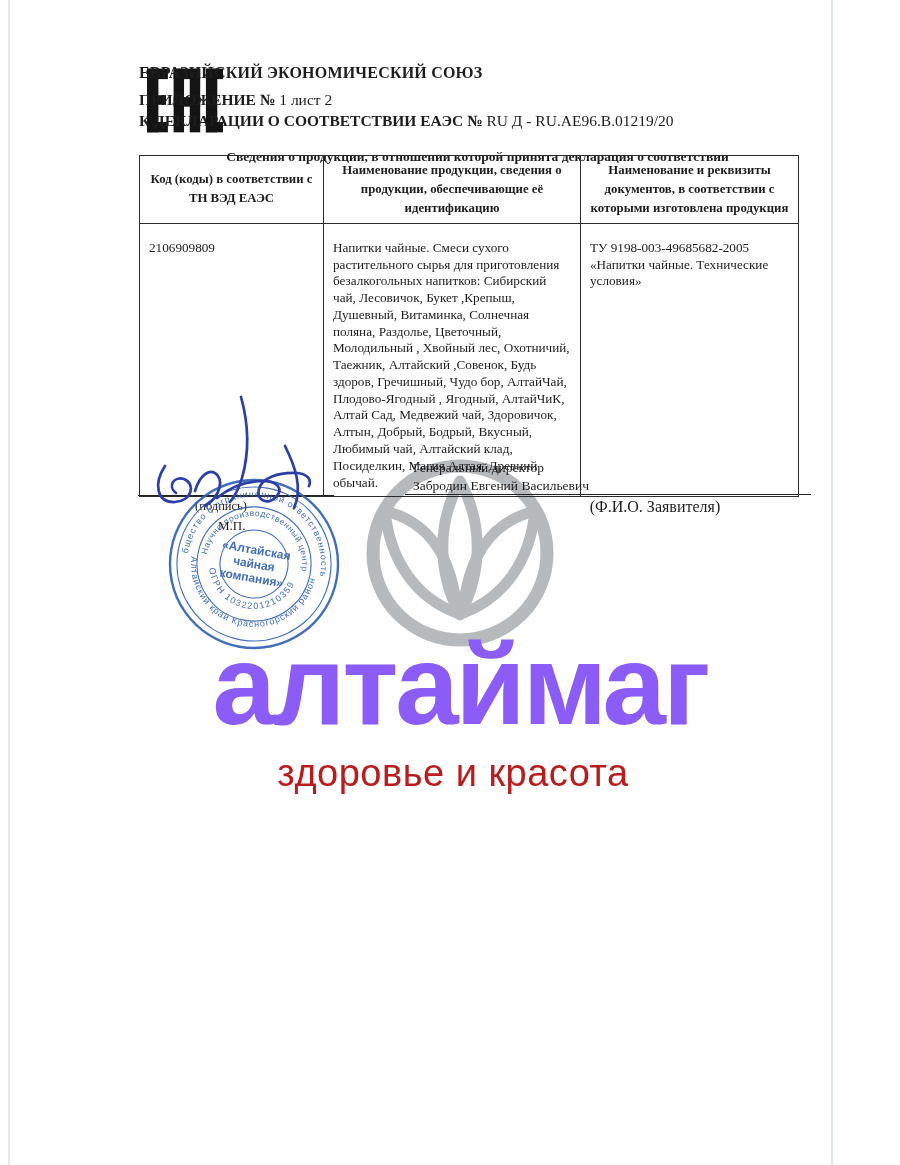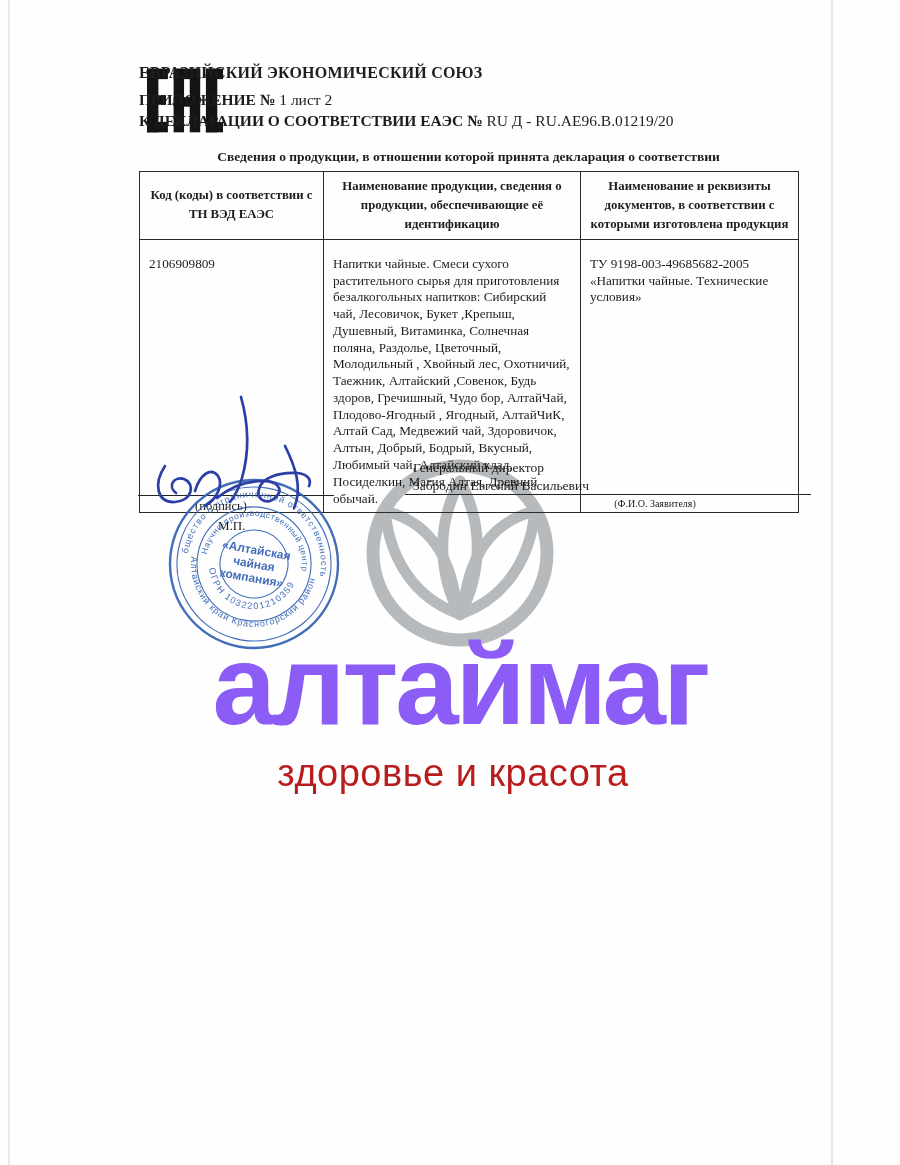--- a/index.html
+++ b/index.html
@@ -16,44 +16,44 @@
 
   .doc-header{position:absolute;left:139px;top:0;width:659px;text-align:left;z-index:2;}
   .union-title{margin-top:64px;font-size:16px;font-weight:bold;letter-spacing:.2px;}
   .hline{margin-top:9px;font-size:15.5px;}
   .hline + .hline{margin-top:3px;}
   .seg-b{font-weight:bold;}
   .seg-r{font-weight:normal;}
   .seg-r::before{content:" ";}
 
   .section-title{
-    position:absolute;left:139px;top:149px;width:659px;text-align:center;
+    position:absolute;left:148px;top:149px;width:659px;text-align:center;
     font-weight:bold;font-size:13.5px;z-index:2;
   }
 
   table.decl{
-    position:absolute;left:139px;top:171px;width:659px;z-index:2;
+    position:absolute;left:139px;top:155px;width:659px;z-index:2;
     border-collapse:collapse;table-layout:fixed;
   }
   table.decl th, table.decl td{border:1.6px solid #2b2b2b;}
   table.decl th{
     font-size:12.8px;font-weight:bold;line-height:1.48;
     padding:5px 6px;text-align:center;vertical-align:middle;height:52px;
   }
   table.decl td{
     font-size:13.2px;line-height:1.27;padding:16px 8px 5px 9px;
     vertical-align:top;height:213px;text-align:left;
   }
   .col-code{width:184px;} .col-prod{width:257px;} .col-docs{width:218px;}
 
   .abs{position:absolute;z-index:2;}
   .position-title{left:413px;top:460px;font-size:13.5px;}
   .signatory-name{left:413px;top:478px;font-size:13.5px;}
   .fio-line{left:405px;top:494px;width:406px;border-top:1.6px solid #232323;height:0;}
-  .fio-caption{left:655px;top:498px;transform:translateX(-50%);font-size:10px;}
+  .fio-caption{left:655px;top:498px;transform:translateX(-50%);font-size:16px;}
   .sign-line{left:138px;top:495px;width:196px;border-top:1.6px solid #232323;height:0;}
   .sign-caption{left:221px;top:499px;transform:translateX(-50%);font-size:12.5px;}
   .seal-place{left:218px;top:518px;font-size:13px;}
 
   .flower-wm{position:absolute;left:360px;top:453px;width:200px;height:200px;z-index:1;color:#b2b5b7;opacity:.92;}
   .stamp{position:absolute;left:154px;top:464px;width:200px;height:200px;z-index:3;opacity:.93;}
   .signature-svg{position:absolute;left:135px;top:388px;width:215px;height:138px;z-index:4;}
 
   .wm-brand{
     position:absolute;left:460px;top:628px;transform:translateX(-50%);z-index:1;

